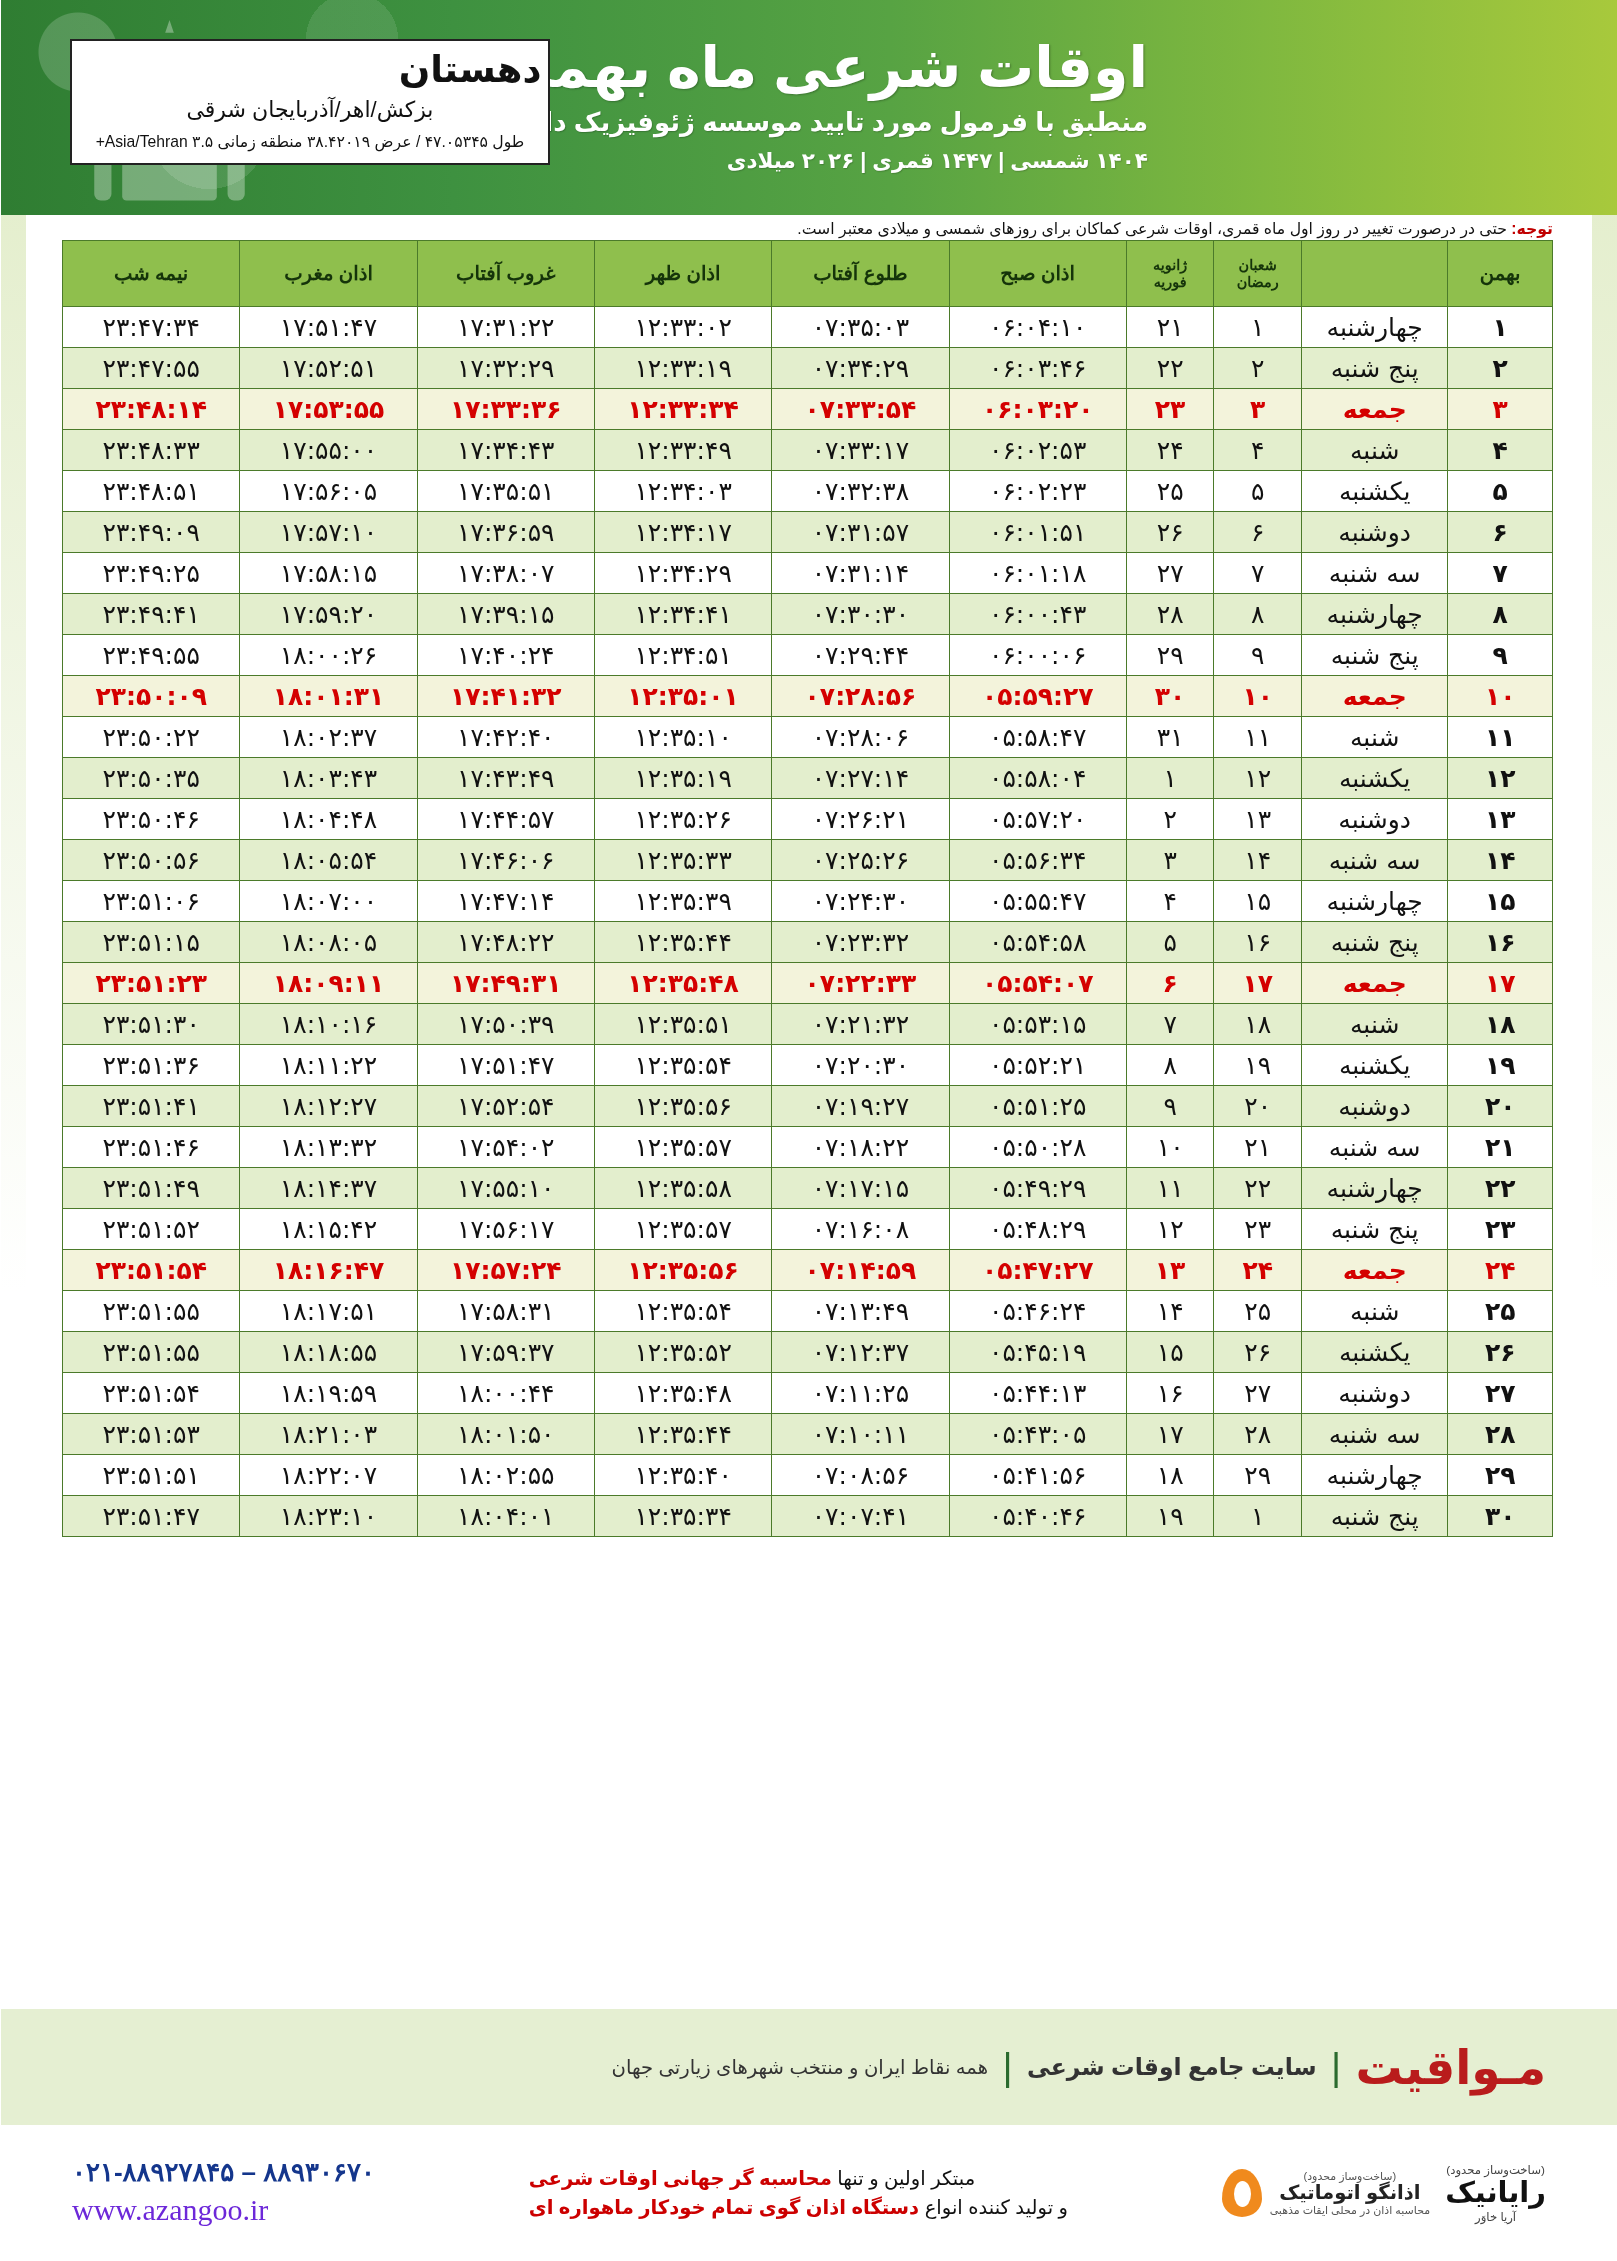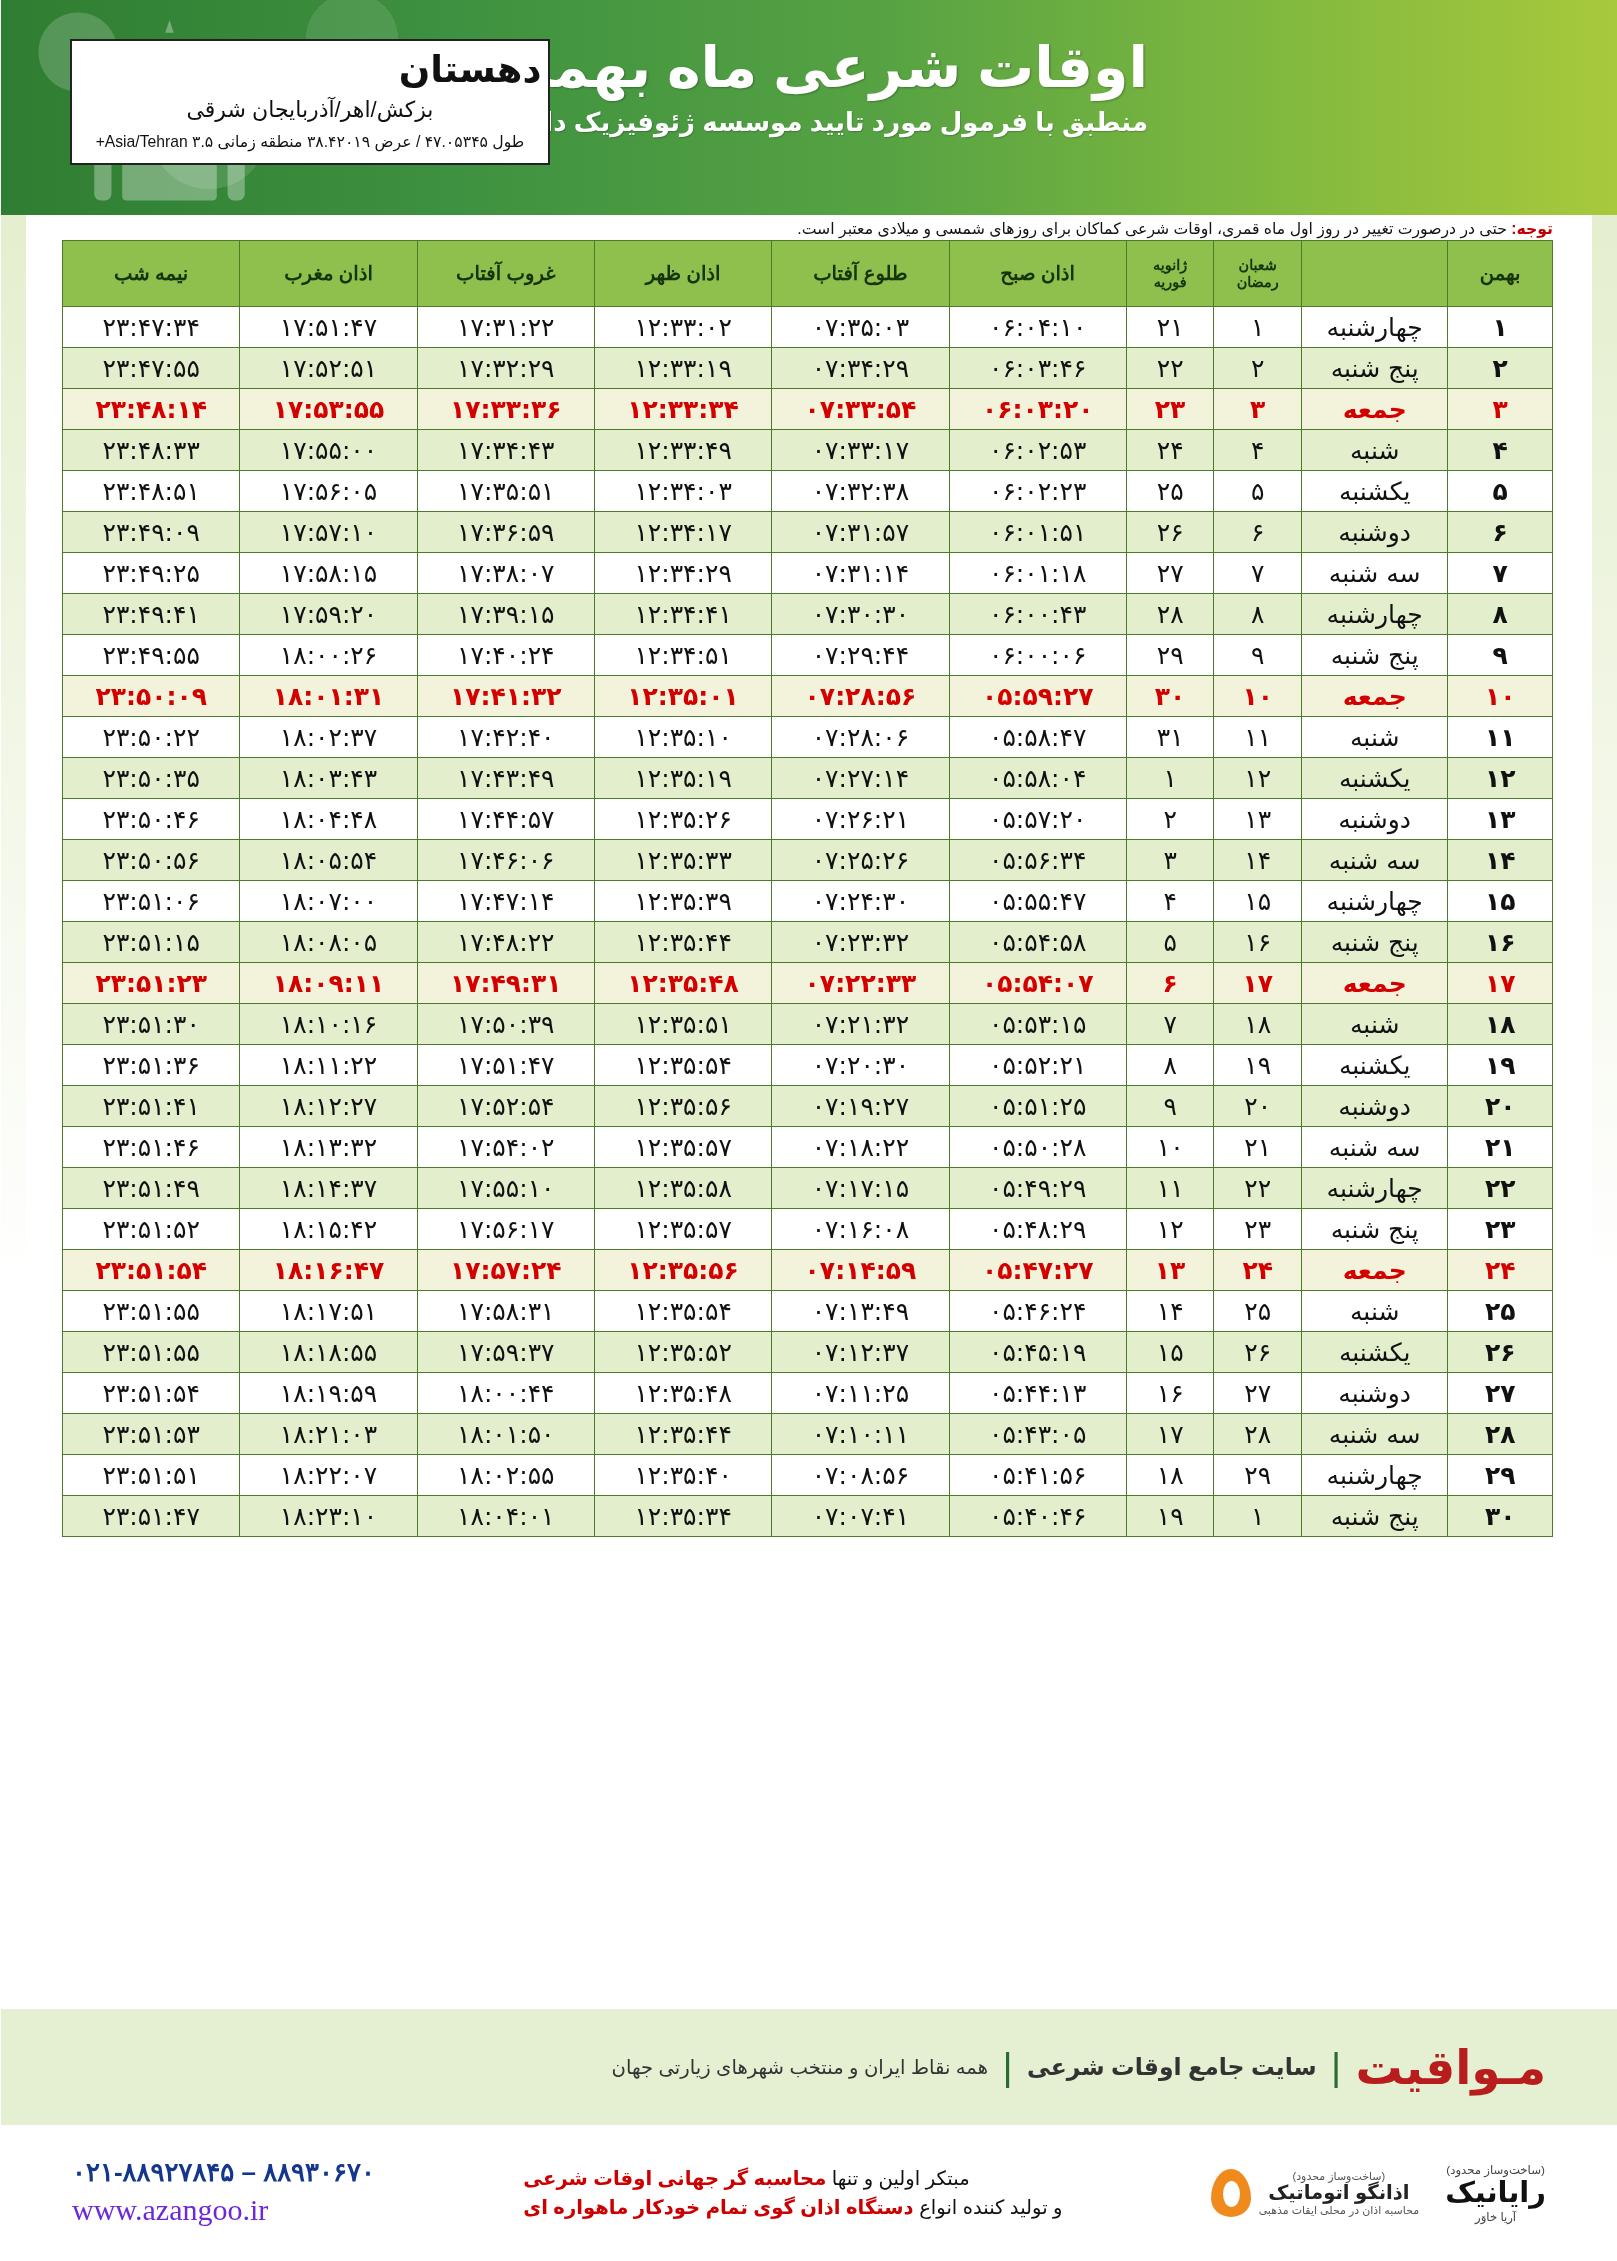--- a/index.html
+++ b/index.html
@@ -232,21 +232,21 @@
     display: flex;
     align-items: center;
     justify-content: space-between;
     box-sizing: border-box;
     padding: 0 72px;
     direction: rtl;
   }
   .footer-right-logos {
     display: flex;
     align-items: center;
-    gap: 26px;
+    gap: 15px;
     direction: rtl;
   }
   .logo-azangoo {
     display: flex;
     align-items: center;
     gap: 7.8px;
   }
   .logo-azangoo .flame {
     width: 40px; height: 48px;
     background: #f08a1d;
@@ -328,20 +328,21 @@
       <rect x="154" y="70" width="16" height="110" rx="6"></rect>
       <circle cx="38" cy="62" r="11"></circle>
       <circle cx="162" cy="62" r="11"></circle>
       <path d="M100 12 l4 12 h-8 z"></path>
     </g>
   </svg>
 
   <div class="header-title-wrap">
     <div class="header-title">اوقات شرعی ماه بهمن</div>
     <div class="header-sub">منطبق با فرمول مورد تایید موسسه ژئوفیزیک دانشگاه تهران</div>
+    <div class="header-sub2">۱۴۰۴ شمسی | ۱۴۴۷ قمری | ۲۰۲۶ میلادی</div>
   </div>
 
   <div class="loc-box">
     <div class="loc-city">دهستان</div>
     <div class="loc-region">بزکش/اهر/آذربایجان شرقی</div>
     <div class="loc-coords">طول ۴۷.۰۵۳۴۵ / عرض ۳۸.۴۲۰۱۹ منطقه زمانی Asia/Tehran ۳.۵+</div>
   </div>
 </div>
 
 <div class="side-strip right"></div>

